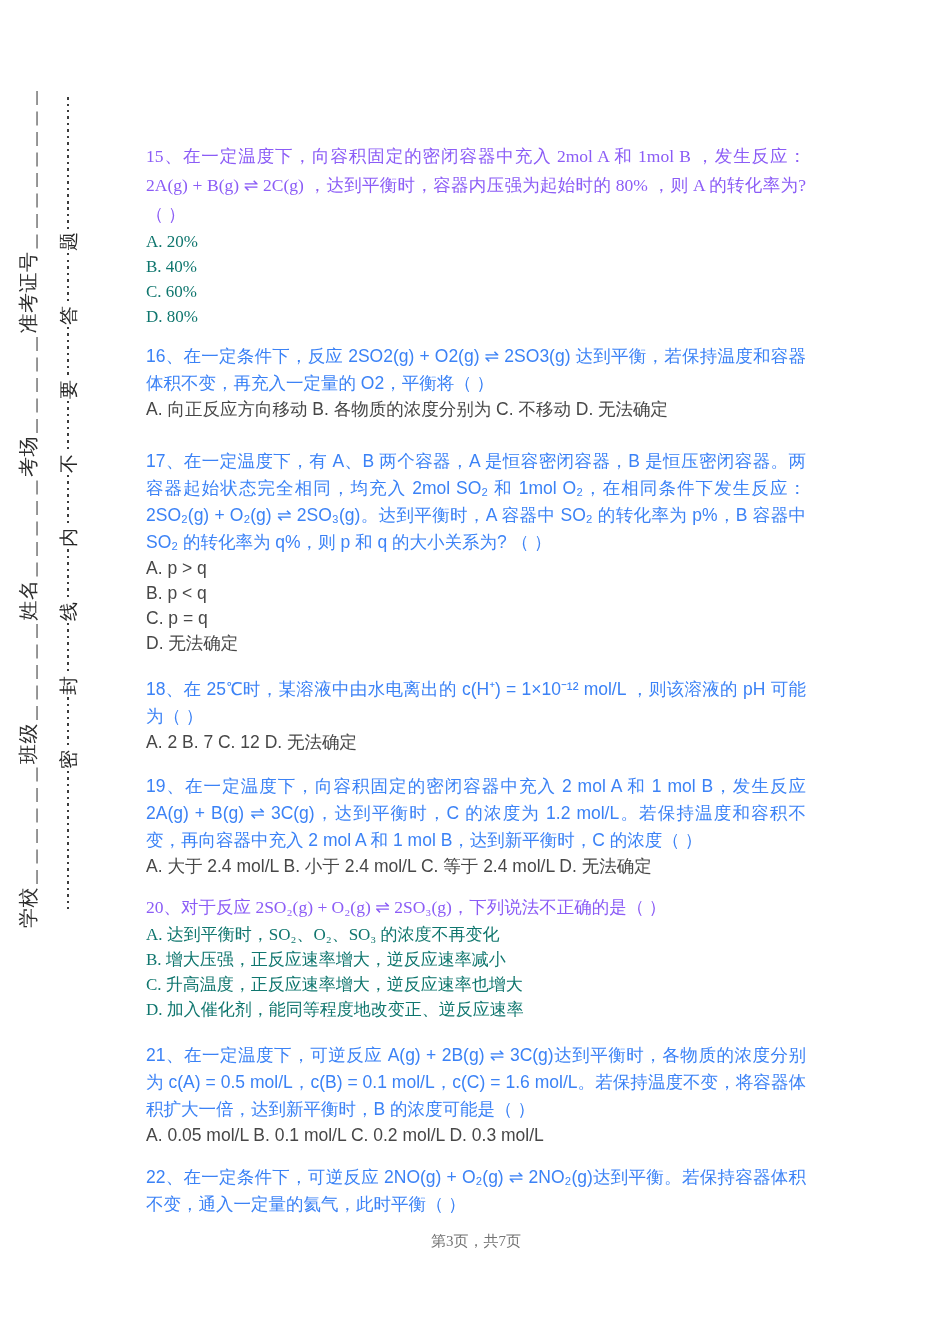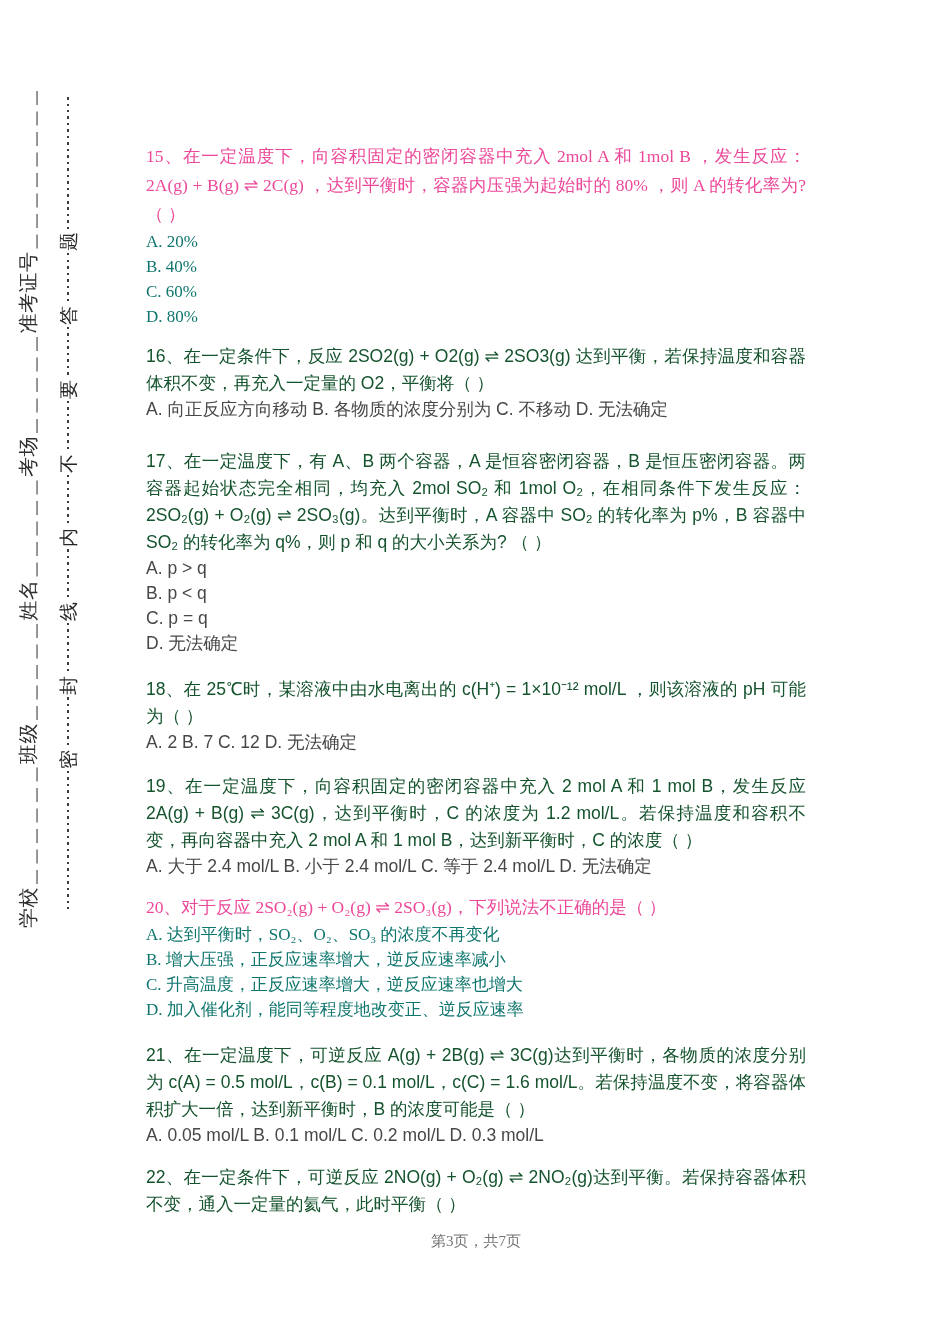--- a/index.html
+++ b/index.html
@@ -31,23 +31,23 @@
     font-family:"Liberation Serif", serif; font-size:19px; color:#262626;
     line-height:21px; transform:rotate(-90deg); margin:1px 0; flex:0 0 auto;
   }
 
   
   .content { position:absolute; left:146px; top:142px; width:660px; }
   .question { margin:0; }
   .stem { text-align:justify; margin:0; }
   .opt { margin:0; }
 
-  .q-sans .stem  { font-family:"Liberation Sans", sans-serif; color:#14532d; font-size:17.5px; line-height:27px; }
+  .q-sans .stem  { font-family:"Liberation Sans", sans-serif; color:#3b82f6; font-size:17.5px; line-height:27px; }
   .q-sans .opt   { font-family:"Liberation Sans", sans-serif; color:#474747; font-size:17.5px; line-height:25px; }
-  .q-serif .stem { font-family:"Liberation Serif", serif; color:#ec4899; font-size:17.5px; line-height:29px; }
+  .q-serif .stem { font-family:"Liberation Serif", serif; color:#8b5cf6; font-size:17.5px; line-height:29px; }
   .q-serif .opt  { font-family:"Liberation Serif", serif; color:#0f766e; font-size:17px;  line-height:25px; }
 
   .mb14{margin-bottom:14px;} .mb16{margin-bottom:16px;} .mb18{margin-bottom:18px;}
   .mb20{margin-bottom:20px;} .mb26{margin-bottom:26px;}
 
   .footer {
     position:absolute; left:146px; top:1232px; width:660px; text-align:center;
     font-family:"Liberation Serif", serif; font-size:15px; color:#737373;
   }
 </style>

